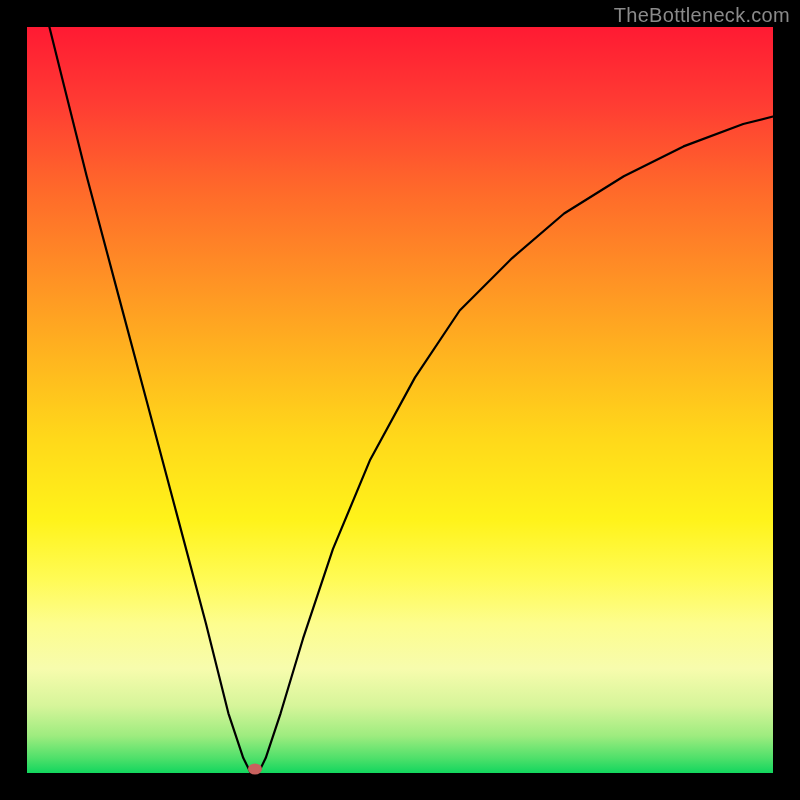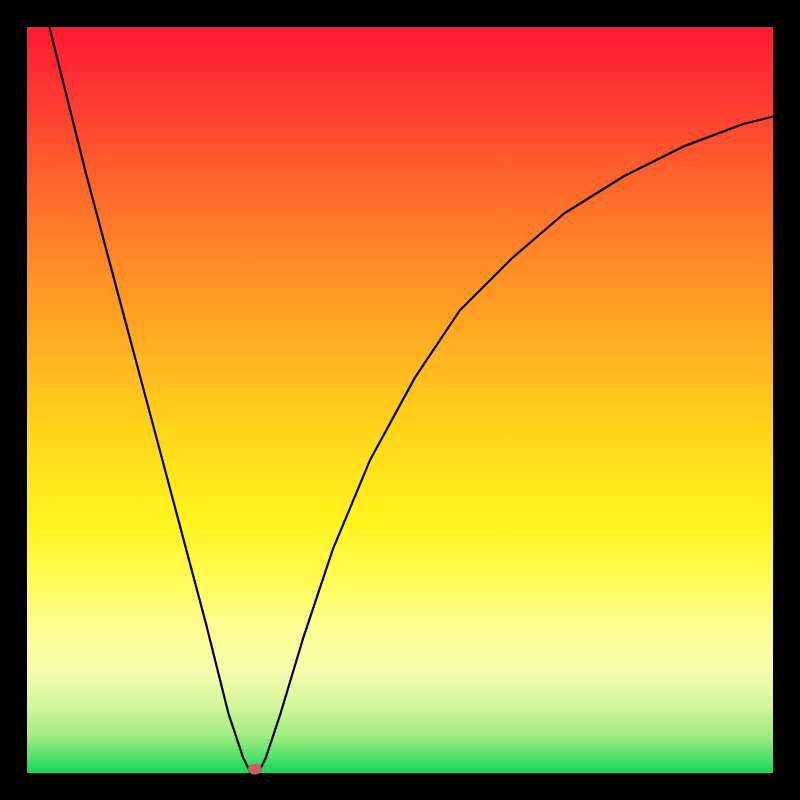--- a/index.html
+++ b/index.html
@@ -99,13 +99,14 @@
         L 596.8 149.2
         L 656.5 119.4
         L 716.2 97.0
         L 746.0 89.5
       " fill="none" stroke="#000" stroke-width="2.2" stroke-linejoin="round" stroke-linecap="round"></path>
     </svg>
 
     <div class="marker" style="left:227.5px; top:742.3px; background:#c9615e;"></div>
   </div>
 
+  <div class="watermark">TheBottleneck.com</div>
 </div>
 
 </body></html>

